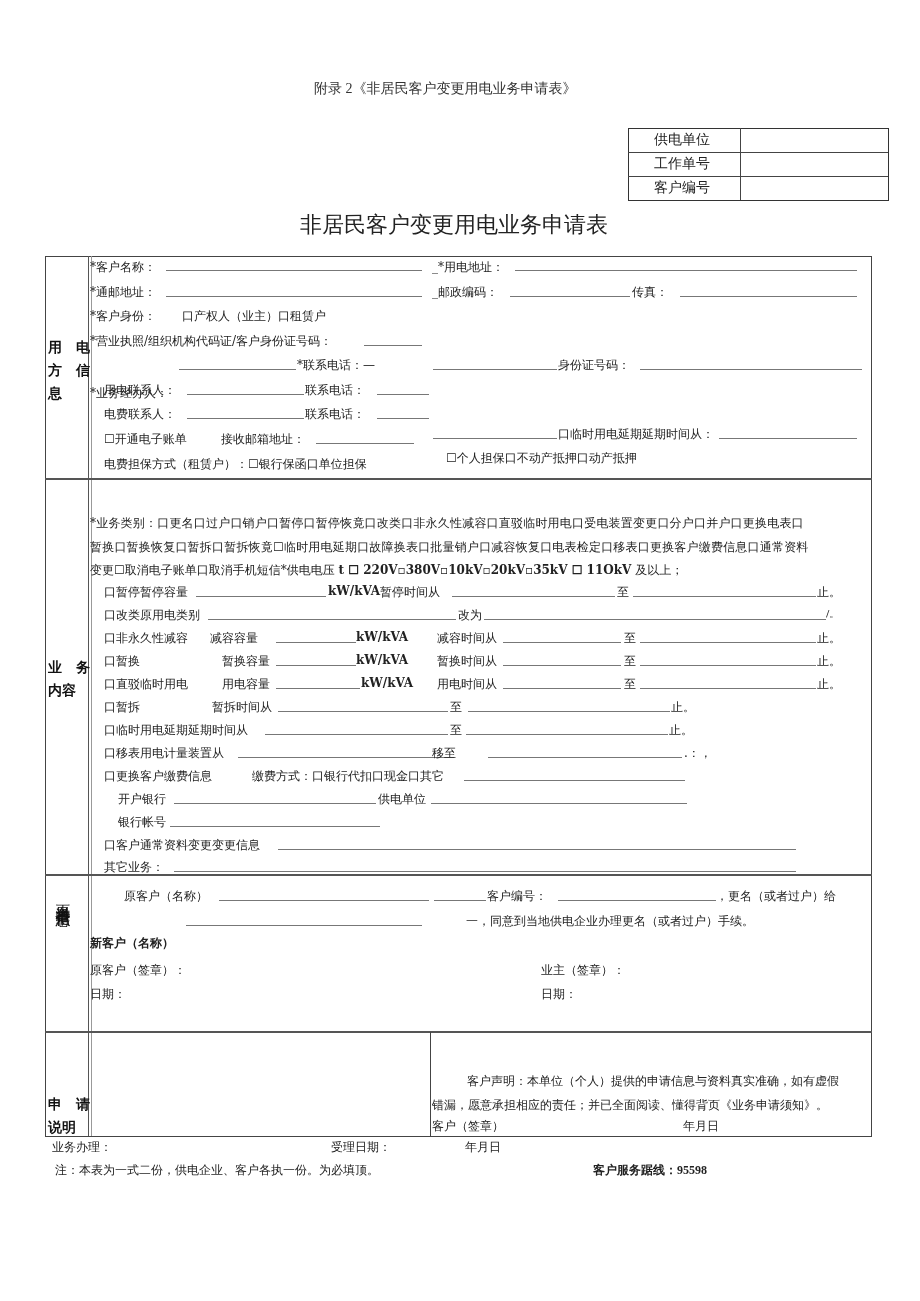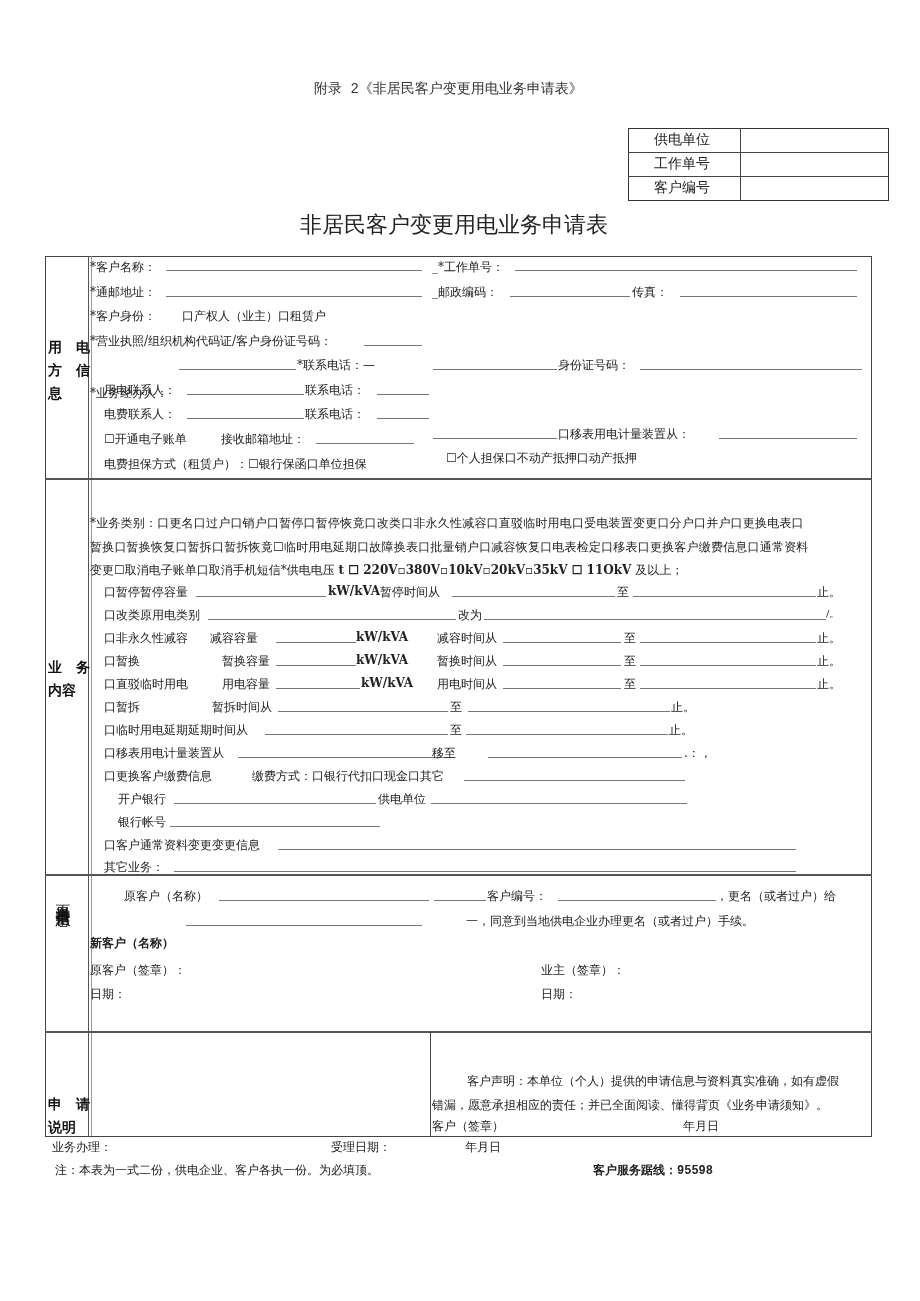--- a/index.html
+++ b/index.html
@@ -1,19 +1,19 @@
 <!DOCTYPE html>
 <html><head>
 <meta charset="utf-8">
 <style>
   html, body { margin: 0; padding: 0; background: #ffffff; }
   body { width: 920px; height: 1301px; position: relative; overflow: hidden;
          font-family: "DejaVu Serif", "Liberation Serif", serif; color: #222; }
   .abs { position: absolute; white-space: nowrap; }
-  .sans { font-family: Liberation Mono, monospace; text-align: right; }
+  .sans { font-family: Liberation Serif, serif; text-align: right; }
   .bold { font-weight: bold; }
   .f12 { font-size: 12px; }
   .f14 { font-size: 14px; }
   .line { position: absolute; height: 0; border-bottom: 1px solid #777; }
   .hline { position: absolute; height: 0; border-top: 1px solid #444; }
   .vline { position: absolute; width: 0; border-left: 1px solid #444; }
   .dbl-v { position: absolute; width: 2px; border-left: 1px solid #555; border-right: 1px solid #999; }
   .box { position: absolute; border: 1px solid #333; }
   .vlabel { position: absolute; font-family: "DejaVu Sans", "Liberation Sans", sans-serif; font-weight: bold; font-size: 14px; line-height: 22px; color: #111; }
   .vertical { writing-mode: vertical-rl; letter-spacing: 1px; font-weight: normal; font-size: 15px; line-height: 16px; }
@@ -50,21 +50,21 @@
   <div class="vline" style="left:430px; top:1032px; height:104px;"></div>
 </div>
 
 <div>
   <div class="vlabel" style="left:48px; top:336px;">用　电</div>
   <div class="vlabel" style="left:48px; top:359px;">方　信</div>
   <div class="vlabel" style="left:48px; top:382px;">息</div>
 
   <div class="abs f12" style="left:90px; top:259px;">*客户名称：</div>
   <div class="line" style="left:166px; top:270px; width:256px;"></div>
-  <div class="abs f12" style="left:432px; top:259px;">_*工作单号：</div>
+  <div class="abs f12" style="left:432px; top:259px;">_*用电地址：</div>
   <div class="line" style="left:515px; top:270px; width:342px;"></div>
 
   <div class="abs f12" style="left:90px; top:284px;">*通邮地址：</div>
   <div class="line" style="left:166px; top:296px; width:256px;"></div>
   <div class="abs f12" style="left:432px; top:284px;">_邮政编码：</div>
   <div class="line" style="left:510px; top:296px; width:120px;"></div>
   <div class="abs f12" style="left:632px; top:284px;">传真：</div>
   <div class="line" style="left:680px; top:296px; width:177px;"></div>
 
   <div class="abs f12" style="left:90px; top:308px;">*客户身份：</div>
@@ -87,21 +87,21 @@
 
   <div class="abs f12" style="left:104px; top:406px;">电费联系人：</div>
   <div class="line" style="left:187px; top:418px; width:117px;"></div>
   <div class="abs f12" style="left:305px; top:406px;">联系电话：</div>
   <div class="line" style="left:377px; top:418px; width:52px;"></div>
 
   <div class="abs f12" style="left:104px; top:431px;">☐开通电子账单</div>
   <div class="abs f12" style="left:221px; top:431px;">接收邮箱地址：</div>
   <div class="line" style="left:316px; top:443px; width:98px;"></div>
   <div class="line" style="left:433px; top:438px; width:124px;"></div>
-  <div class="abs f12" style="left:558px; top:426px;">口移表用电计量装置从：</div>
+  <div class="abs f12" style="left:558px; top:426px;">口临时用电延期延期时间从：</div>
   <div class="line" style="left:719px; top:438px; width:138px;"></div>
 
   <div class="abs f12" style="left:104px; top:456px;">电费担保方式（租赁户）：☐银行保函口单位担保</div>
   <div class="abs f12" style="left:446px; top:450px;">☐个人担保口不动产抵押口动产抵押</div>
 </div>
 
 <div>
   <div class="vlabel" style="left:48px; top:656px;">业　务</div>
   <div class="vlabel" style="left:48px; top:679px;">内容</div>
 

